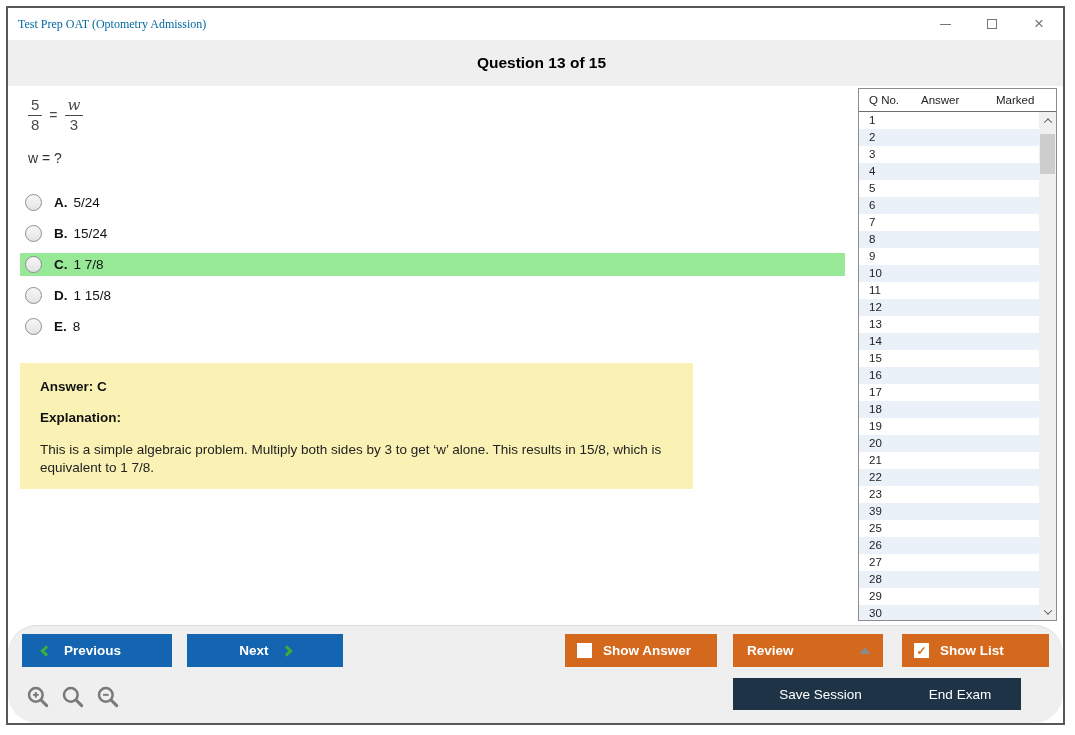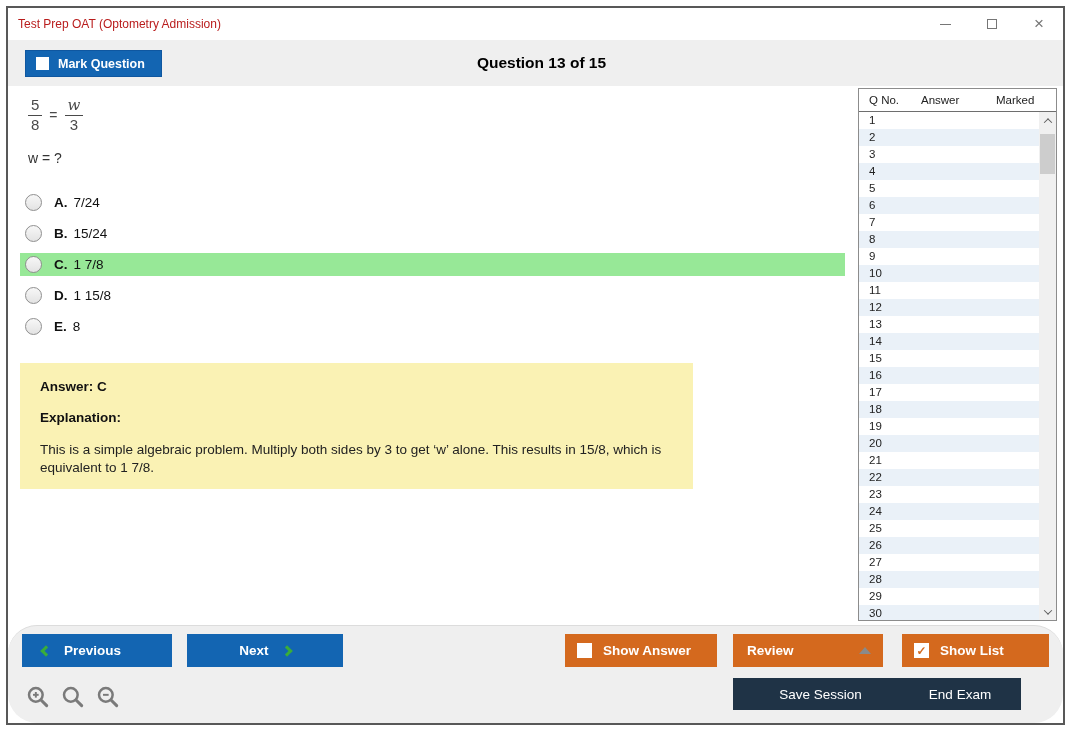--- a/index.html
+++ b/index.html
@@ -9,21 +9,21 @@
     background:#ffffff;
     font-family:"Liberation Sans", sans-serif;
     overflow:hidden;
   }
   .window {
     position:absolute; left:6px; top:6px; width:1059px; height:719px;
     border:2px solid #585858; background:#fff;
   }
   
   .titlebar { position:absolute; left:0; top:0; right:0; height:32px; background:#fff; }
-  .title-text { position:absolute; left:10px; top:9px; font-size:12px; color:#b91c1c; }
+  .title-text { position:absolute; left:10px; top:9px; font-size:12px; color:#0369a1;font-family:Liberation Serif, serif; }
   .win-controls { position:absolute; right:16px; top:0; height:32px; display:flex; align-items:center; gap:31px; }
   .ctrl { width:16px; height:16px; display:flex; align-items:center; justify-content:center; cursor:default; }
   .min-glyph { width:11px; height:0; border-top:1px solid #767676; }
   .max-glyph { width:10px; height:10px; border:1px solid #767676; background:transparent; }
   .close-glyph { font-size:17px; line-height:16px; color:#767676; }
   
   .headerbar { position:absolute; left:0; top:32px; right:0; height:46px; background:#efefef; }
   .mark-btn {
     position:absolute; left:17px; top:10px; height:27px;
     background:#1365b2; border:1px solid #0f57a0; color:#fff;
@@ -128,24 +128,20 @@
           <span class="max-glyph"></span>
         </span>
       <span class="ctrl">
           <span class="close-glyph">×</span>
         </span>
     </div>
   </div>
 
   <div class="headerbar">
     <div class="q-counter">Question 13 of 15</div>
-    <div class="mark-btn">
-      <span class="cb"></span>
-      <span>Mark Question</span>
-    </div>
   </div>
 
   <div class="content">
 
     <div class="equation">
       <span class="frac">
         <span class="fnum">5</span>
         <span class="fbar"></span>
         <span class="fden">8</span>
       </span>
@@ -156,21 +152,21 @@
         <span class="fden">3</span>
       </span>
     </div>
 
     <div class="prompt">w = ?</div>
 
     <div class="options">
         <div class="option-row">
           <span class="radio"></span>
           <span class="opt-letter">A.</span>
-          <span class="opt-text">7/24</span>
+          <span class="opt-text">5/24</span>
         </div>
         <div class="option-row">
           <span class="radio"></span>
           <span class="opt-letter">B.</span>
           <span class="opt-text">15/24</span>
         </div>
         <div class="option-row highlighted">
           <span class="radio"></span>
           <span class="opt-letter">C.</span>
           <span class="opt-text">1 7/8</span>
@@ -216,21 +212,21 @@
           <div class="qrow alt">14</div>
           <div class="qrow">15</div>
           <div class="qrow alt">16</div>
           <div class="qrow">17</div>
           <div class="qrow alt">18</div>
           <div class="qrow">19</div>
           <div class="qrow alt">20</div>
           <div class="qrow">21</div>
           <div class="qrow alt">22</div>
           <div class="qrow">23</div>
-          <div class="qrow alt">24</div>
+          <div class="qrow alt">39</div>
           <div class="qrow">25</div>
           <div class="qrow alt">26</div>
           <div class="qrow">27</div>
           <div class="qrow alt">28</div>
           <div class="qrow">29</div>
           <div class="qrow alt">30</div>
         </div>
       <div class="scrollbar">
         <div class="sb-btn sb-up">
             <span class="chev-sb"></span>

